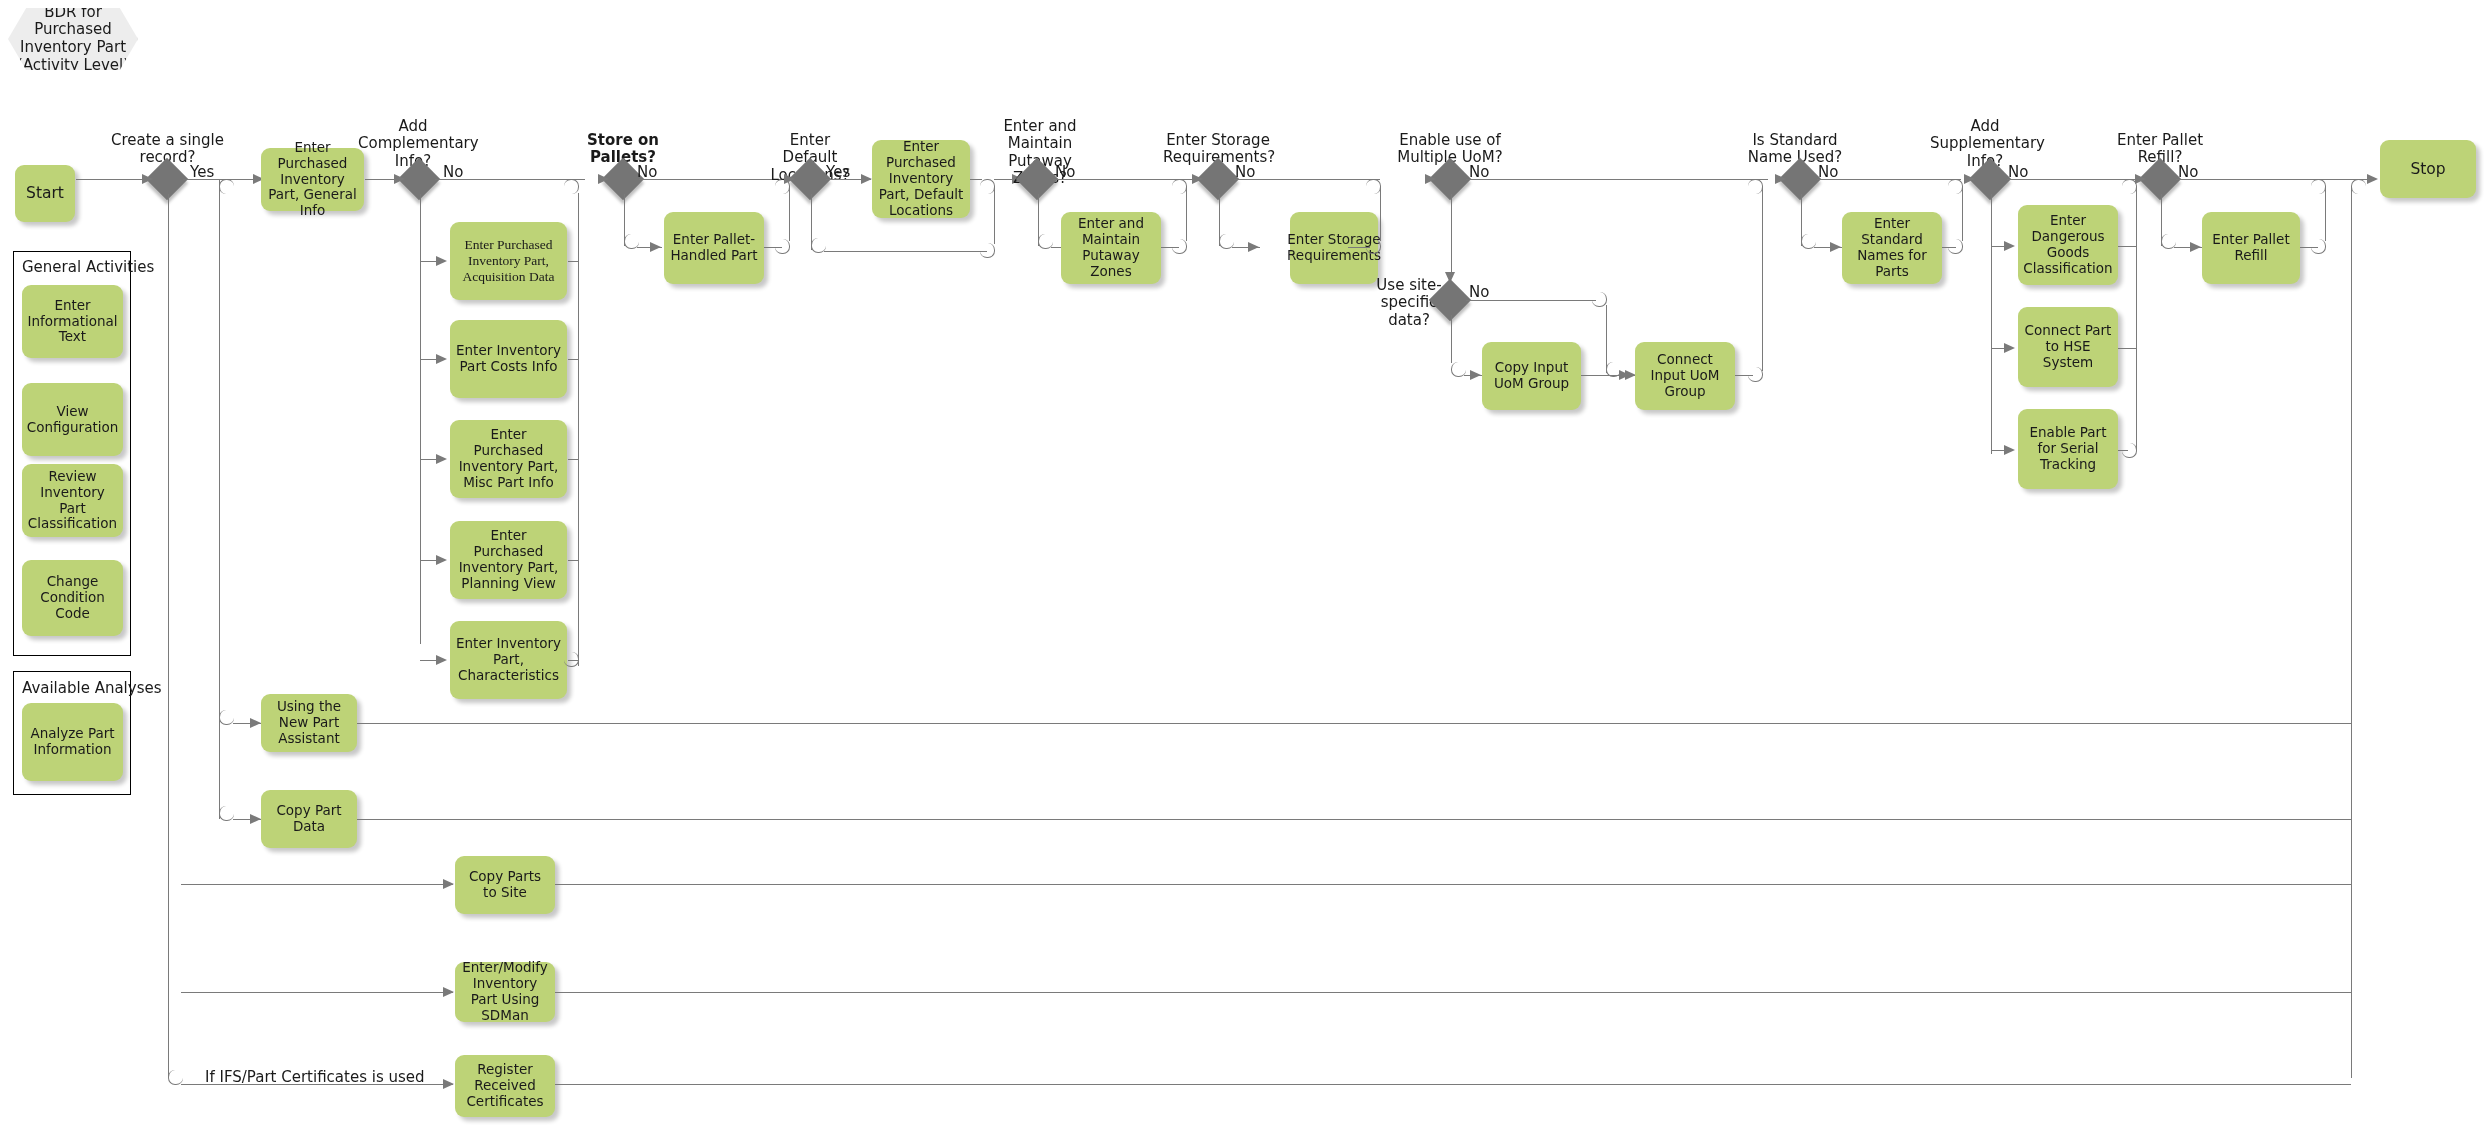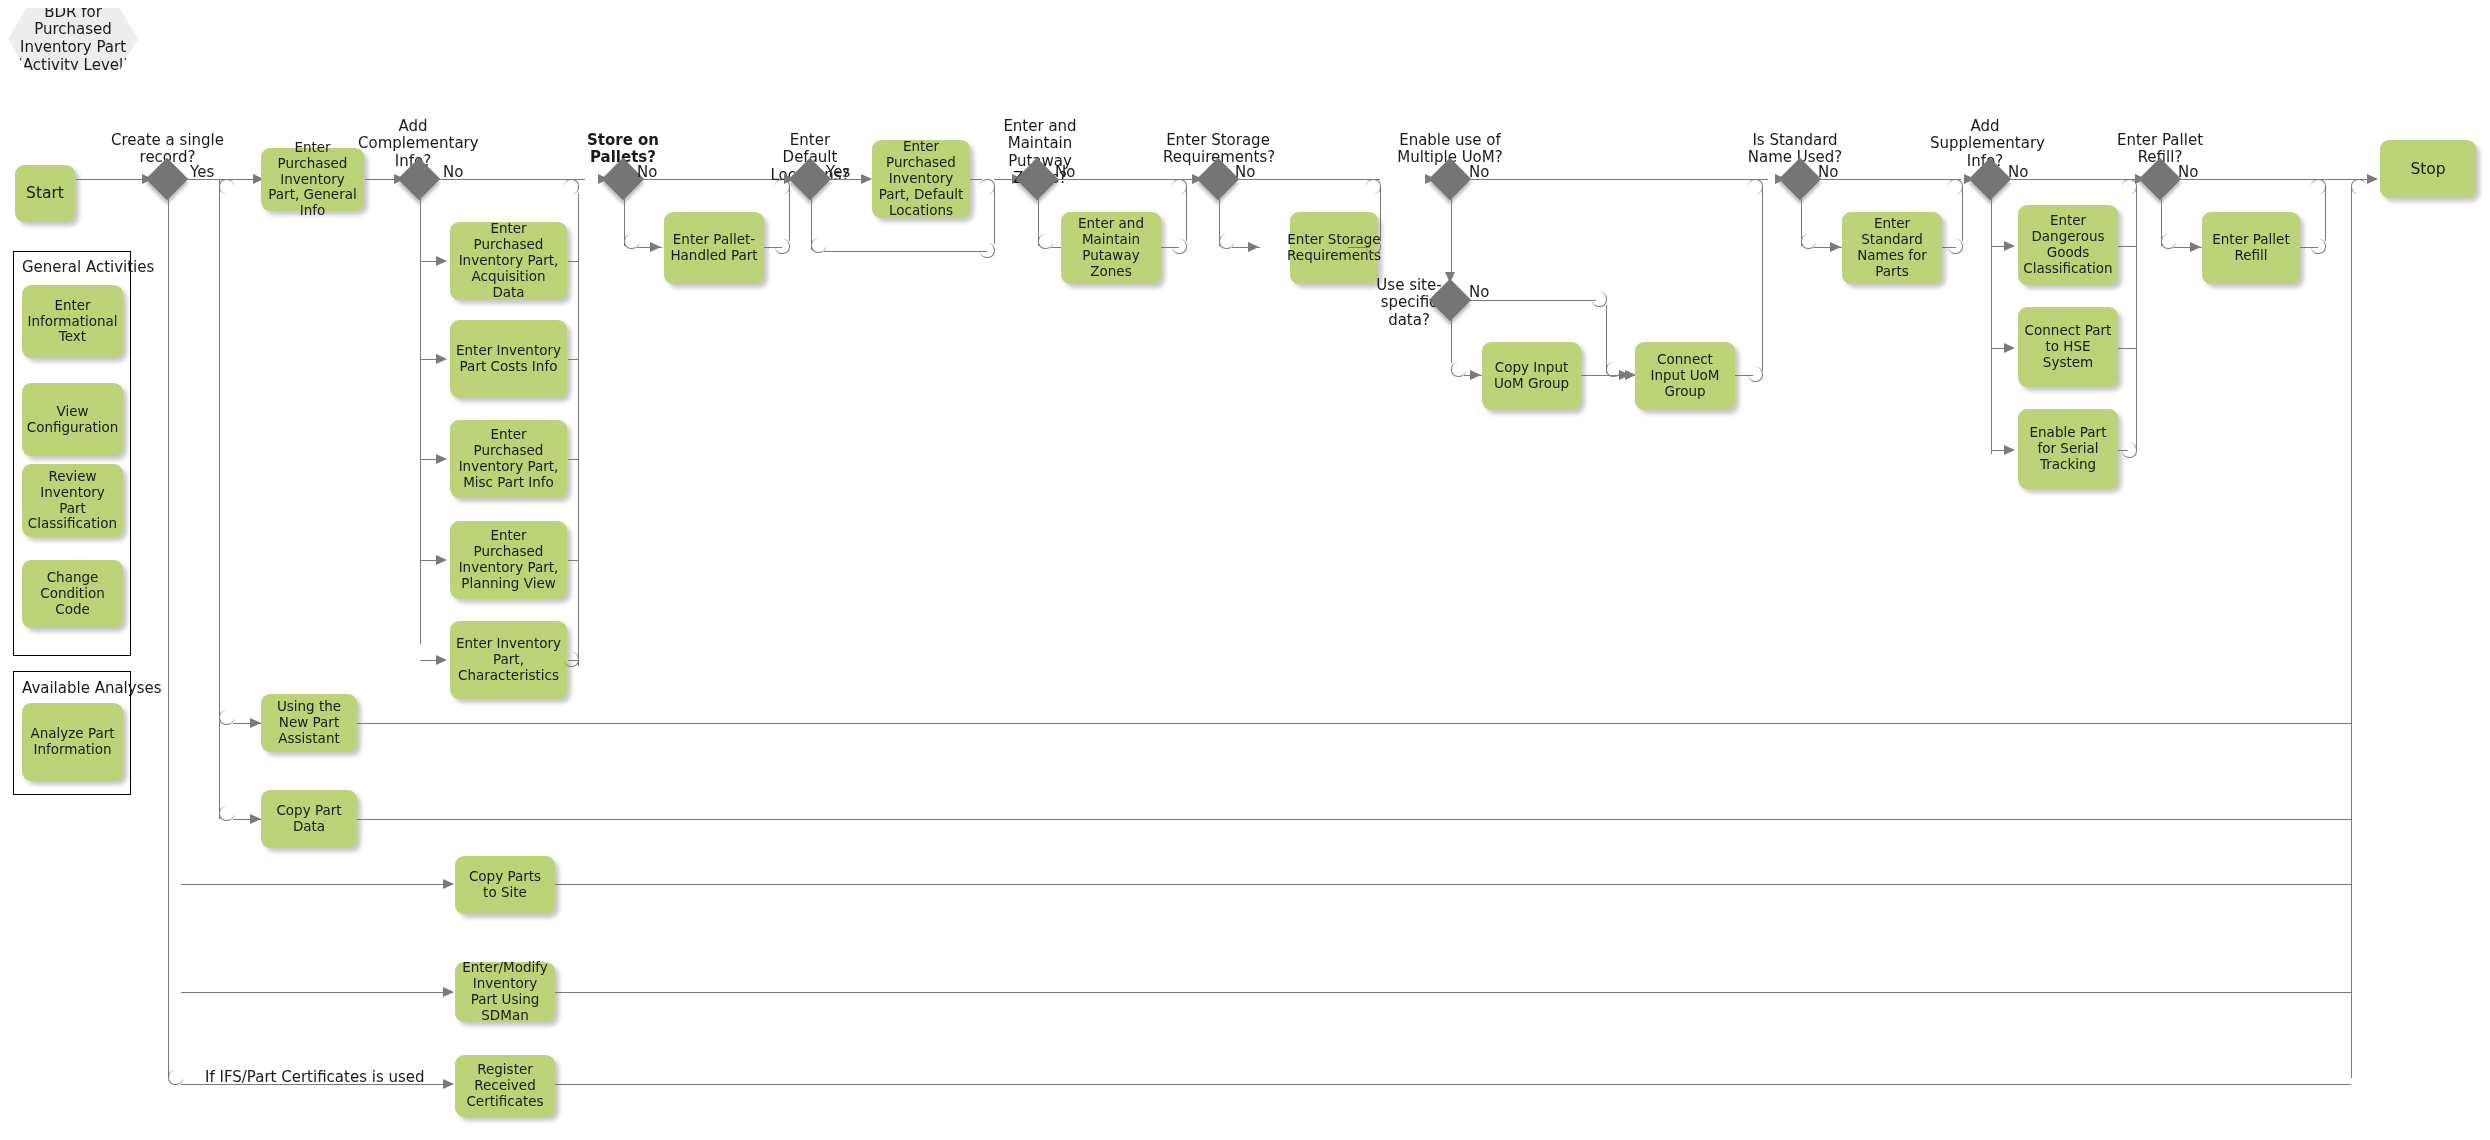--- a/index.html
+++ b/index.html
@@ -85,21 +85,21 @@
   <div class="node activity" style="left:15px;top:165px;width:60px;height:57px;">Start</div>
 
   <div class="node activity" style="left:2380px;top:140px;width:96px;height:58px;">Stop</div>
 
   <div class="group" style="left:13px;top:251px;width:118px;height:405px;"></div>
   <div class="group-title" style="left:22px;top:258px;">General Activities</div>
 
   <div class="node activity" style="left:22px;top:285px;width:101px;height:73px;font-size:13.5px;">Enter Informational Text</div>
   <div class="node activity" style="left:22px;top:383px;width:101px;height:73px;font-size:13.5px;">View Configuration</div>
   <div class="node activity" style="left:22px;top:464px;width:101px;height:73px;font-size:13.5px;">Review Inventory Part Classification</div>
-  <div class="node activity" style="left:22px;top:560px;width:101px;height:68px;font-size:13.5px;">Change Condition Code</div>
+  <div class="node activity" style="left:22px;top:560px;width:101px;height:76px;font-size:13.5px;">Change Condition Code</div>
 
   <div class="group" style="left:13px;top:671px;width:118px;height:124px;"></div>
   <div class="group-title" style="left:22px;top:679px;">Available Analyses</div>
   <div class="node activity" style="left:22px;top:703px;width:101px;height:78px;font-size:13.5px;">Analyze Part Information</div>
 
   <div class="dlabel" style="left:110px;top:132px;width:115px;">Create a single record?</div>
   <div class="decision" style="left:152px;top:164px;"></div>
   <div class="edgelabel" style="left:190px;top:163px;">Yes</div>
 
   <div class="h" style="left:76px;top:179px;width:66px;"></div>
@@ -130,21 +130,21 @@
   <div class="decision" style="left:404px;top:164px;"></div>
   <div class="edgelabel" style="left:443px;top:163px;">No</div>
 
   <div class="h" style="left:365px;top:179px;width:29px;"></div>
   <div class="arrow" style="left:394px;top:173.5px;"></div>
 
   <div class="h" style="left:435px;top:179px;width:150px;"></div>
 
   <div class="v" style="left:419.5px;top:194px;height:450px;"></div>
 
-  <div class="node activity" style="left:450px;top:222px;width:117px;height:78px;font-size:13.5px;">Enter Purchased Inventory Part, Acquisition Data</div>
+  <div class="node activity" style="left:450px;top:222px;width:117px;height:78px;font-size:13.5px;font-family:Liberation Serif, serif;">Enter Purchased Inventory Part, Acquisition Data</div>
   <div class="node activity" style="left:450px;top:320px;width:117px;height:78px;font-size:13.5px;">Enter Inventory Part Costs Info</div>
   <div class="node activity" style="left:450px;top:420px;width:117px;height:78px;font-size:13.5px;">Enter Purchased Inventory Part, Misc Part Info</div>
   <div class="node activity" style="left:450px;top:521px;width:117px;height:78px;font-size:13.5px;">Enter Purchased Inventory Part, Planning View</div>
   <div class="node activity" style="left:450px;top:621px;width:117px;height:78px;font-size:13.5px;">Enter Inventory Part, Characteristics</div>
 
   <div class="h" style="left:419.5px;top:261px;width:20px;"></div>
     <div class="arrow" style="left:436px;top:255.5px;"></div>
   <div class="h" style="left:419.5px;top:359px;width:20px;"></div>
     <div class="arrow" style="left:436px;top:353.5px;"></div>
   <div class="h" style="left:419.5px;top:459px;width:20px;"></div>

